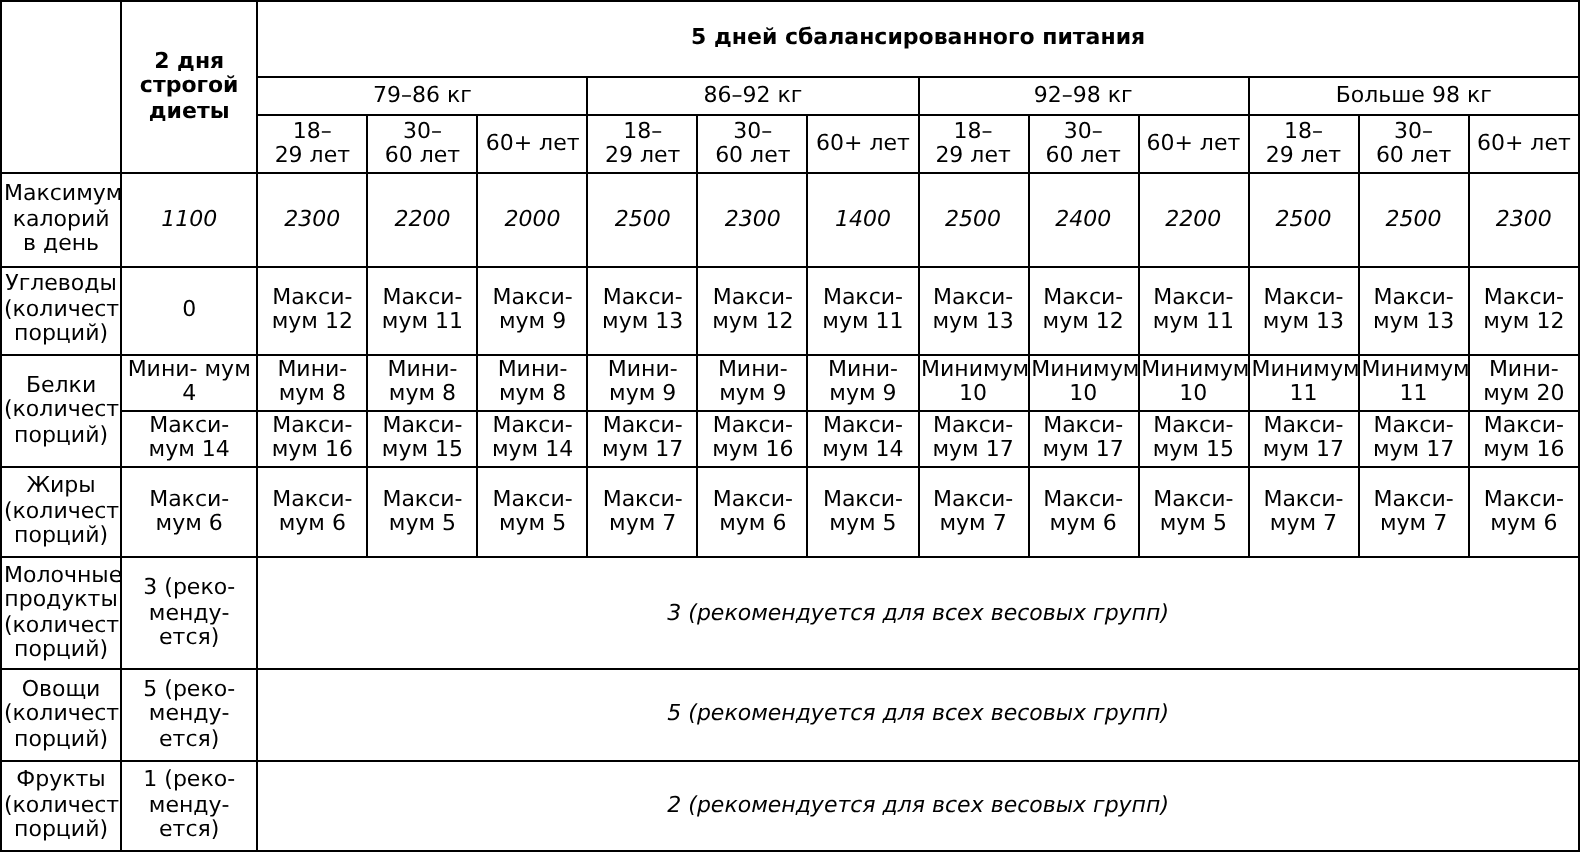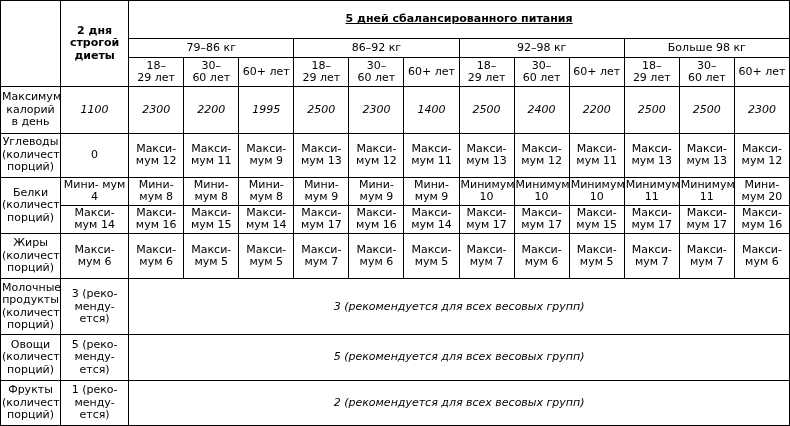--- a/index.html
+++ b/index.html
@@ -28,21 +28,21 @@
   td.rowlabel{
     text-align:left;
     vertical-align:middle;
     padding-left:3px;
     padding-right:1px;
     font-size:11px;
     line-height:12.5px;
   }
   td.corner{border-top:1px solid #000;border-left:1px solid #000;}
   td.hdr-strict{font-weight:bold;font-size:12px;line-height:13.5px;}
-  td.hdr-balanced{font-weight:bold;font-size:12px;text-decoration:underline;}
+  td.hdr-balanced{font-weight:bold;font-size:12px;}
   td.hdr-weight{font-size:11.5px;}
   td.hdr-age{font-size:11px;line-height:12.5px;}
   td.merged-note{font-size:11.5px;font-style:italic;}
   td.numcell{font-size:11.5px;font-style:italic;}
 </style>
 </head>
 <body>
 
 <table id="diet-table">
   <colgroup>
@@ -140,21 +140,21 @@
 
   <tr style="height:46px">
     <td class="rowlabel">
       <div>Максимум</div>
       <div>калорий</div>
       <div>в день</div>
     </td>
     <td class="numcell">1100</td>
     <td class="numcell">2300</td>
     <td class="numcell">2200</td>
-    <td class="numcell">1995</td>
+    <td class="numcell">2000</td>
     <td class="numcell">2500</td>
     <td class="numcell">2300</td>
     <td class="numcell">1400</td>
     <td class="numcell">2500</td>
     <td class="numcell">2400</td>
     <td class="numcell">2200</td>
     <td class="numcell">2500</td>
     <td class="numcell">2500</td>
     <td class="numcell">2300</td>
   </tr>

